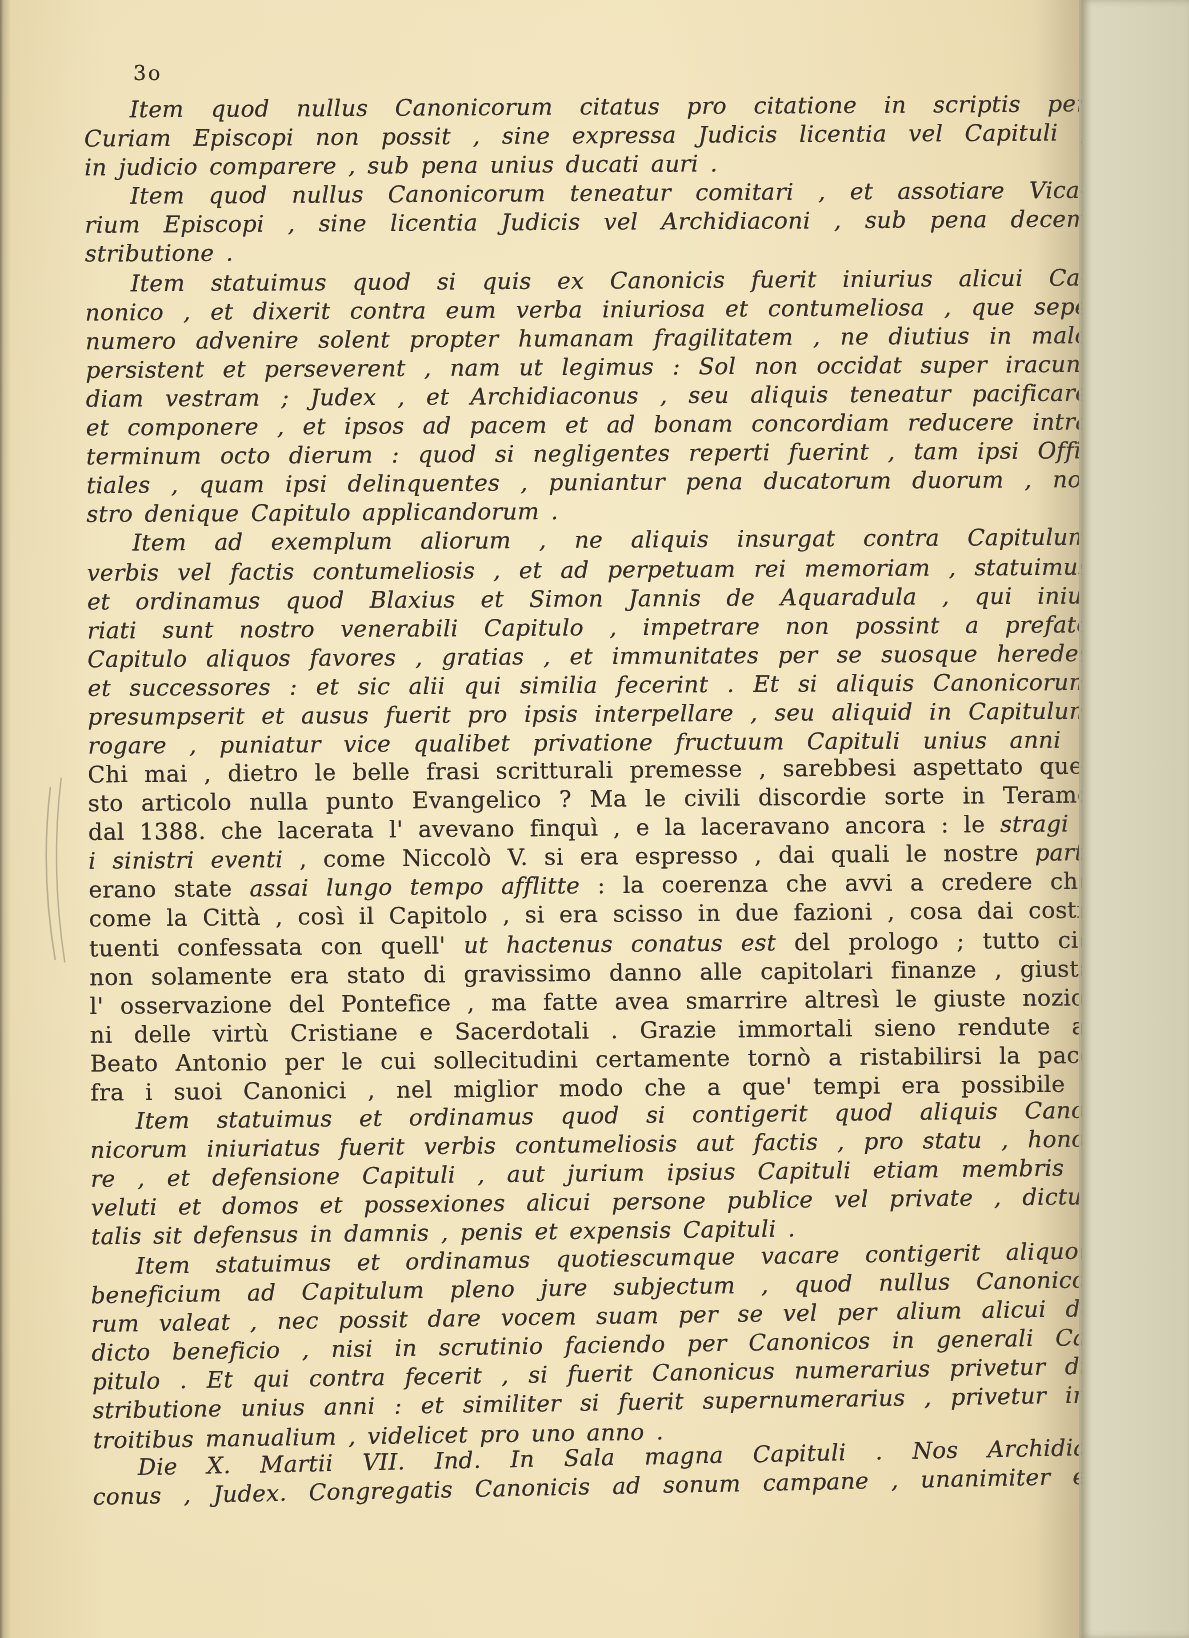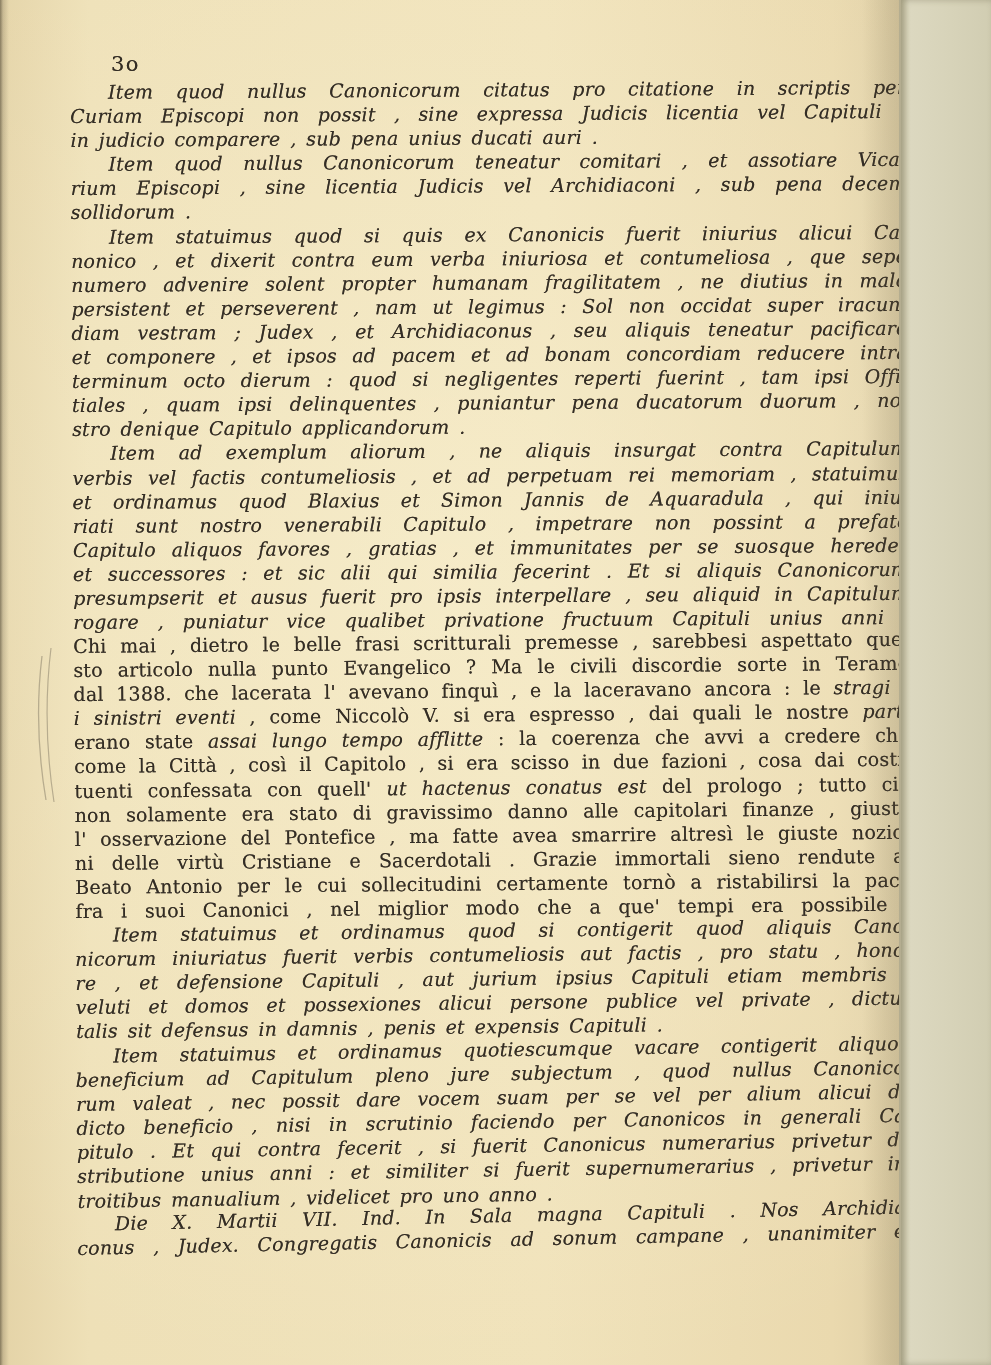--- a/index.html
+++ b/index.html
@@ -27,21 +27,21 @@
     background:linear-gradient(90deg, rgba(110,96,62,0) , rgba(110,96,62,0.20));
   }
   .sliver{
     position:absolute;top:0;bottom:0;left:899px;right:0;
     background:linear-gradient(90deg,#c7c2a4 0px,#dcd8c0 9px,#d7d3b9 55%,#d1cdb2 100%);
     border-left:2px solid var(--fold);
     box-shadow:inset 3px 0 6px rgba(90,84,58,0.35);
   }
   .page-number{
     position:absolute;left:111px;top:52px;
-    font-size:21px;letter-spacing:1.5px;color:var(--ink);
+    font-size:17px;letter-spacing:1.5px;color:var(--ink);
     text-shadow:0 0 0.5px rgba(40,30,20,0.65);
   }
   .text-block{
     position:absolute;left:70px;top:80px;width:836px;
     color:var(--ink);
     transform:rotate(-0.35deg);
     transform-origin:0 0;
     text-shadow:0 0 0.45px rgba(40,30,20,0.6);
   }
   .para{transform-origin:0 50%;}
@@ -70,21 +70,21 @@
 
   <div class="text-block">
       <div class="para p0">
         <div class="line italic indent"><span>Item quod nullus Canonicorum citatus pro citatione in scriptis per</span></div>
         <div class="line italic"><span>Curiam Episcopi non possit , sine expressa Judicis licentia vel Capituli ,</span></div>
         <div class="line italic end"><span>in judicio comparere , sub pena unius ducati auri .</span></div>
       </div>
       <div class="para p1">
         <div class="line italic indent"><span>Item quod nullus Canonicorum teneatur comitari , et assotiare Vica-</span></div>
         <div class="line italic"><span>rium Episcopi , sine licentia Judicis vel Archidiaconi , sub pena decem</span></div>
-        <div class="line italic end"><span>sollidorum .</span></div>
+        <div class="line italic end"><span>stributione .</span></div>
       </div>
       <div class="para p2">
         <div class="line italic indent"><span>Item statuimus quod si quis ex Canonicis fuerit iniurius alicui Ca-</span></div>
         <div class="line italic"><span>nonico , et dixerit contra eum verba iniuriosa et contumeliosa , que sepe</span></div>
         <div class="line italic"><span>numero advenire solent propter humanam fragilitatem , ne diutius in malo</span></div>
         <div class="line italic"><span>persistent et perseverent , nam ut legimus : Sol non occidat super iracun-</span></div>
         <div class="line italic"><span>diam vestram ; Judex , et Archidiaconus , seu aliquis teneatur pacificare</span></div>
         <div class="line italic"><span>et componere , et ipsos ad pacem et ad bonam concordiam reducere intra</span></div>
         <div class="line italic"><span>terminum octo dierum : quod si negligentes reperti fuerint , tam ipsi Offi-</span></div>
         <div class="line italic"><span>tiales , quam ipsi delinquentes , puniantur pena ducatorum duorum , no-</span></div>

